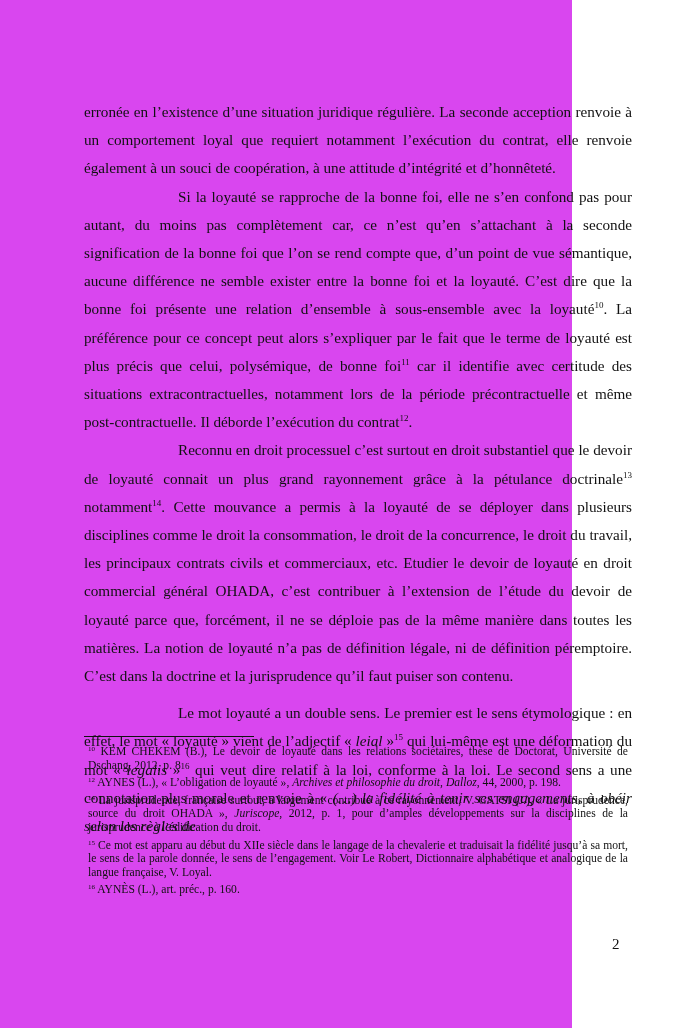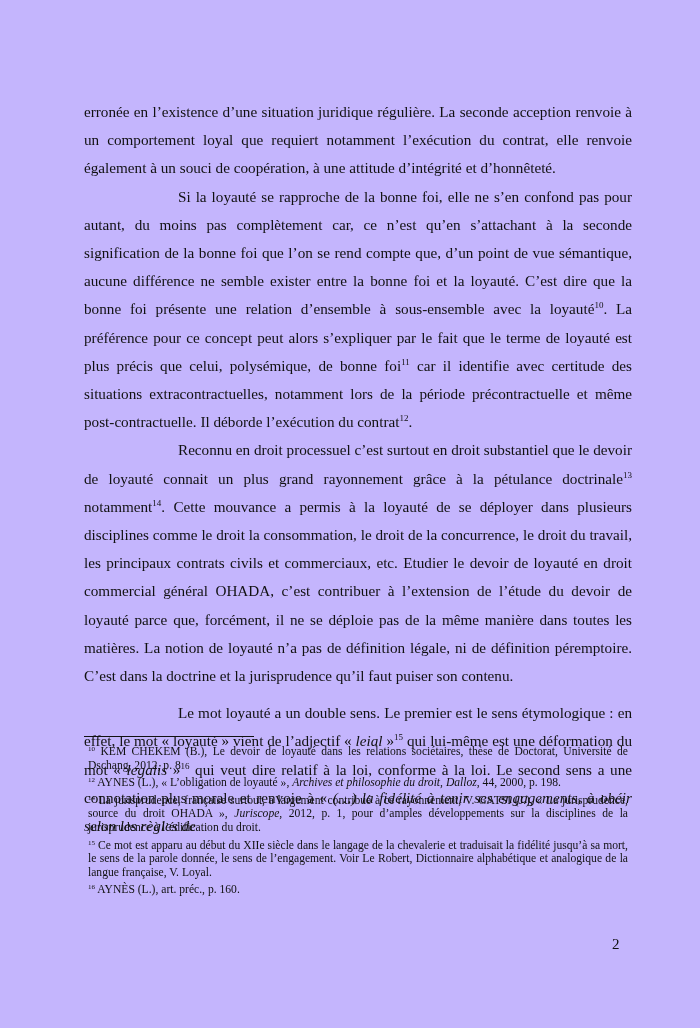--- a/index.html
+++ b/index.html
@@ -1,17 +1,17 @@
 <!DOCTYPE html>
 <html><head>
   <meta charset="utf-8">
   <style>
     html, body { margin: 0; padding: 0; background: #ffffff; }
     body { width: 700px; height: 1028px; position: relative; overflow: hidden; color: #111; }
-    .page { position: absolute; left: 0; top: 0; width: 700px; height: 1028px; background: #c4b5fd; }
+    .page { position: absolute; left: 0; top: 0; width: 572px; height: 1028px; background: #d946ef; }
     .body-text {
       position: absolute; left: 84px; top: 98px; width: 548px;
       font-family: "Liberation Serif", serif; font-size: 15.2px; line-height: 28.2px;
       text-align: justify;
     }
     .body-text p { margin: 0; }
     .indent { text-indent: 94px; }
     .gap { margin-top: 9px !important; }
     sup { font-size: 9px; line-height: 0; vertical-align: 6px; }
     .fn-sep {

